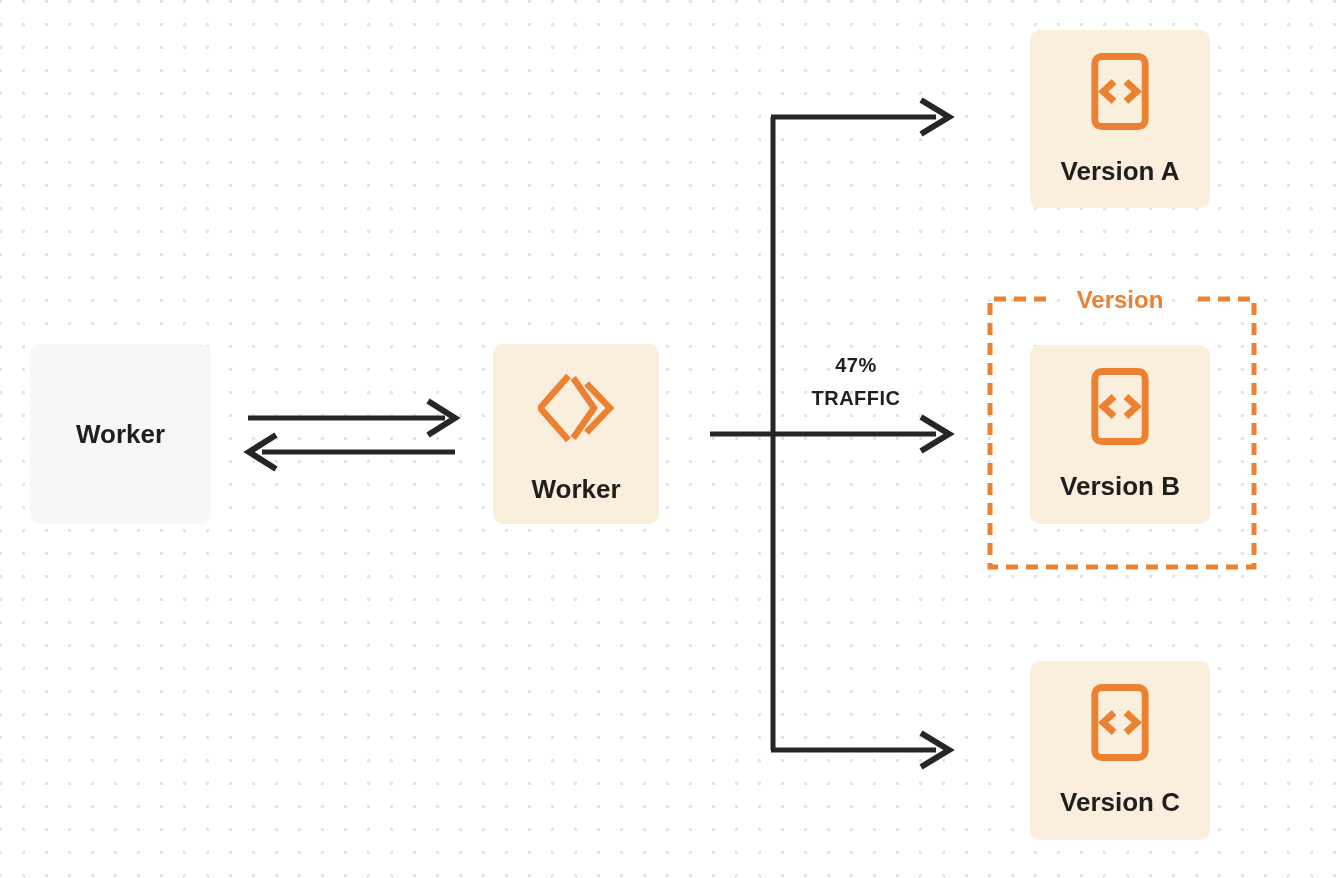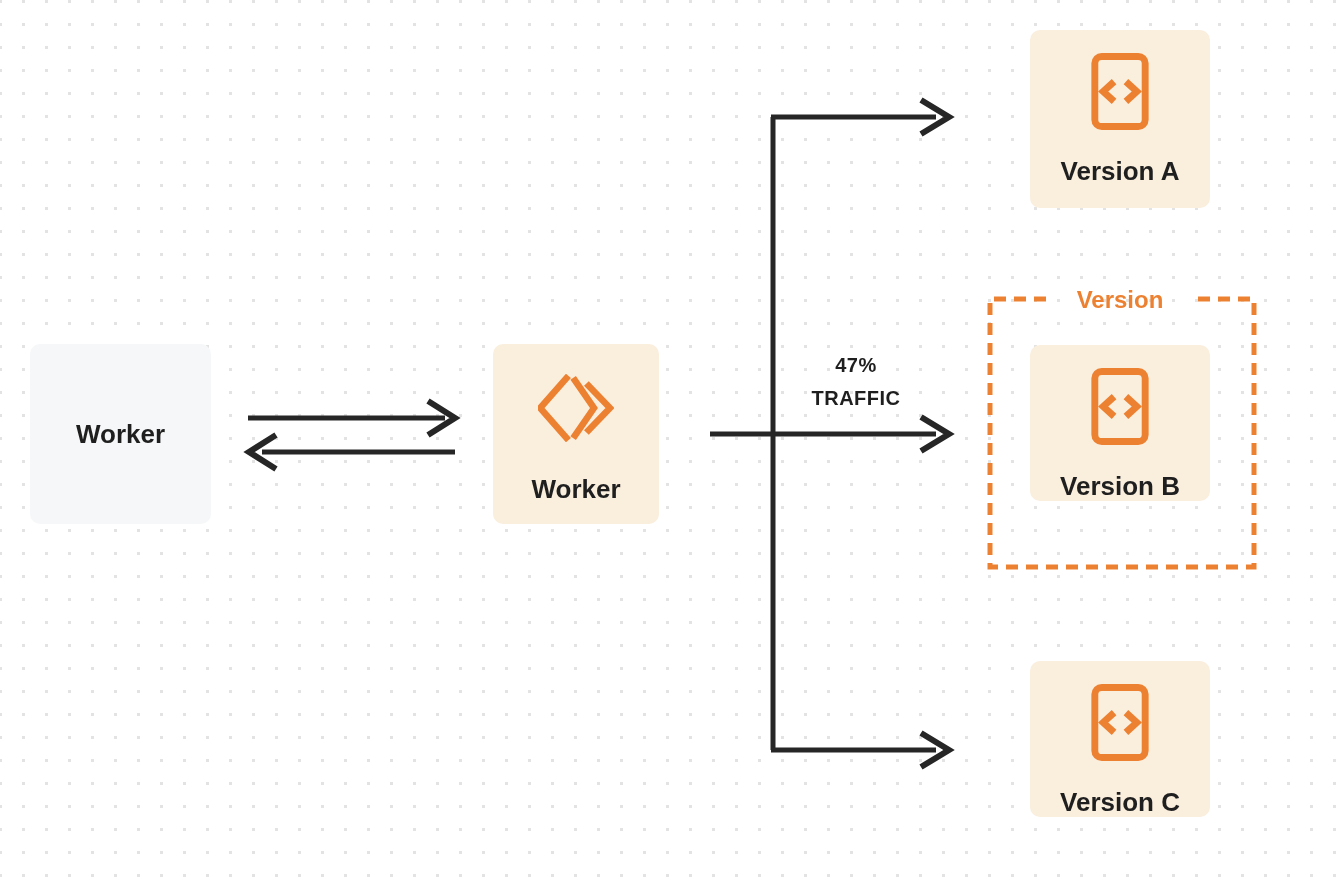--- a/index.html
+++ b/index.html
@@ -41,21 +41,21 @@
     justify-content:center;
   }
   .node-worker{
     left:493px;top:344px;width:166px;height:180px;
     background:#FAEEDD;
     padding-top:30px;
     text-align:center;
   }
   .node-worker .node-label{margin-top:32px;}
   .node-version{
-    width:180px;height:156px;
+    width:180px;height:179px;
     background:#FAEEDD;
     padding-top:23px;
   }
   .node-version .node-label{margin-top:26px;}
   .node-version-a{left:1030px;top:30px;height:178px;}
   .node-version-b{left:1030px;top:345px;}
   .node-version-c{left:1030px;top:661px;align-items:center;}
   .traffic-label{
     position:absolute;
     left:786px;top:349px;width:140px;

